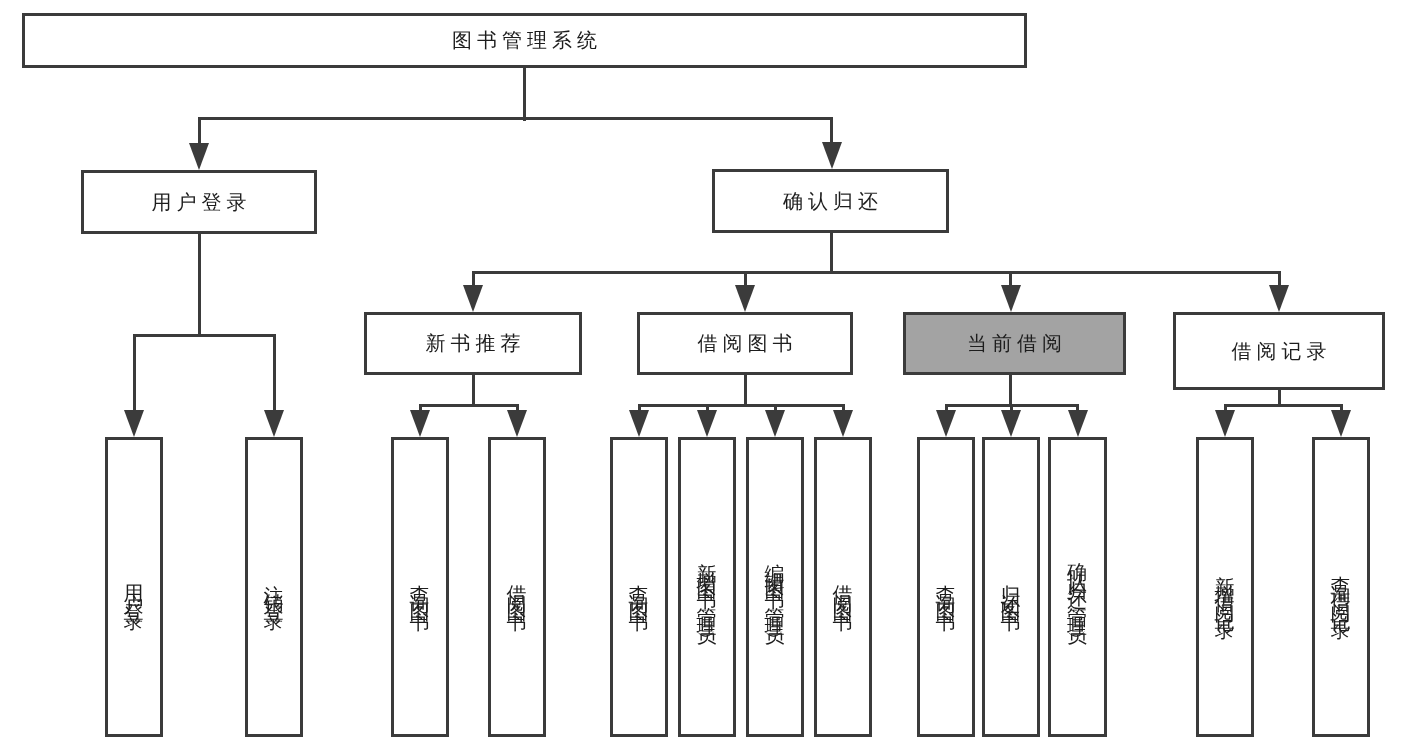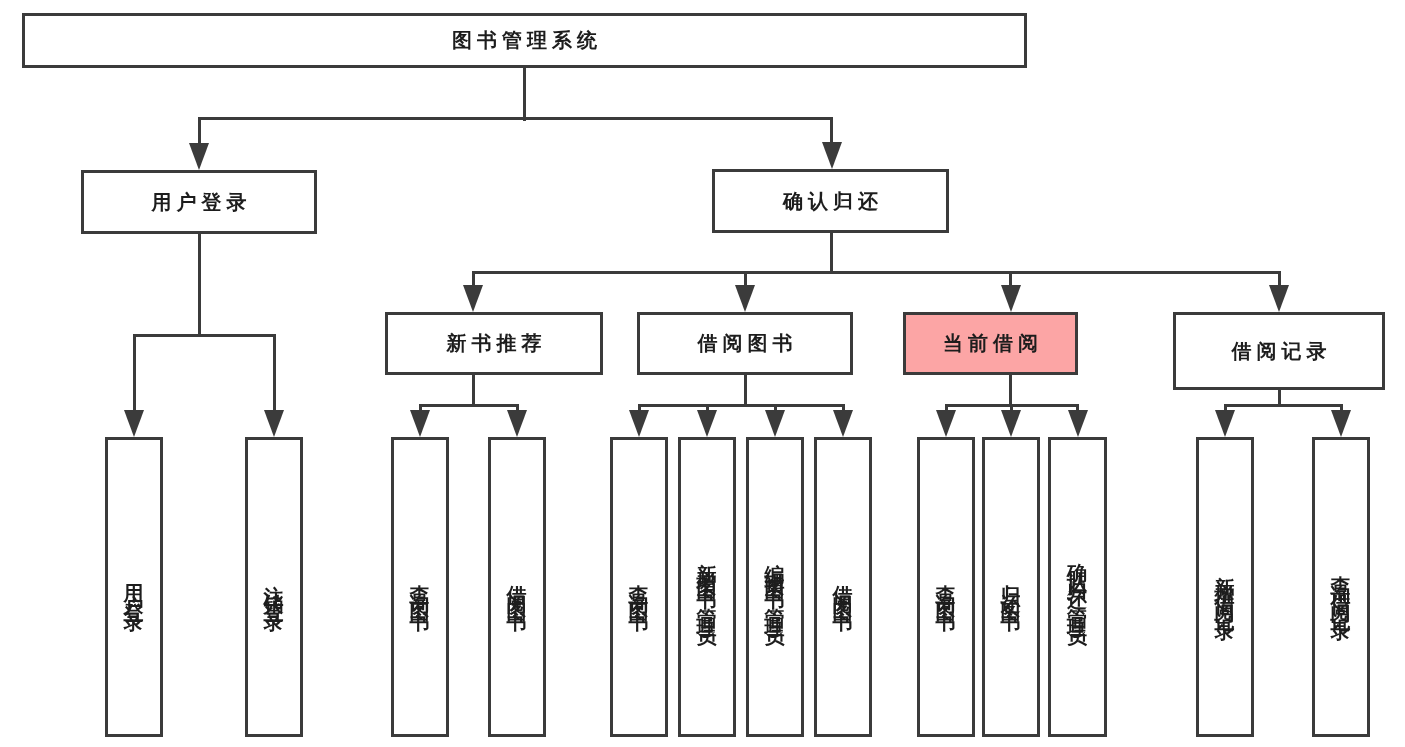--- a/index.html
+++ b/index.html
@@ -1,18 +1,18 @@
 <!DOCTYPE html>
 <html><head>
 <meta charset="utf-8">
 <style>
   html,body{margin:0;padding:0;background:#ffffff;}
   .stage{
     position:relative;width:1405px;height:747px;background:#ffffff;
-    overflow:hidden;font-family:"Liberation Sans",sans-serif;font-weight:bold;
+    overflow:hidden;font-family:"Liberation Sans",sans-serif;
   }
   .box{
     position:absolute;box-sizing:border-box;background:#ffffff;
     border:3px solid #3b3b3b;color:#1d1d1d;
     display:flex;align-items:center;justify-content:center;
     z-index:2;
   }
   .box.h{font-size:20px;letter-spacing:5px;text-indent:5px;white-space:nowrap;}
   .box.v span{
     writing-mode:vertical-rl;text-orientation:mixed;
@@ -38,27 +38,27 @@
     <span>图书管理系统</span>
   </div>
 
   <div class="box h" style="left: 81px; top: 170px; width: 236px; height: 64px; border-color: rgb(59, 59, 59); color: rgb(29, 29, 29); background: rgb(255, 255, 255);">
     <span>用户登录</span>
   </div>
   <div class="box h" style="left: 712px; top: 169px; width: 237px; height: 64px; border-color: rgb(59, 59, 59); color: rgb(29, 29, 29); background: rgb(255, 255, 255);">
     <span>确认归还</span>
   </div>
 
-  <div class="box h" style="left: 364px; top: 312px; width: 218px; height: 63px; border-color: rgb(59, 59, 59); color: rgb(29, 29, 29); background: rgb(255, 255, 255); margin-left: 21px;">
+  <div class="box h" style="left: 364px; top: 312px; width: 218px; height: 63px; border-color: rgb(59, 59, 59); color: rgb(29, 29, 29); background: rgb(255, 255, 255);">
     <span>新书推荐</span>
   </div>
   <div class="box h" style="left: 637px; top: 312px; width: 216px; height: 63px; border-color: rgb(59, 59, 59); color: rgb(29, 29, 29); background: rgb(255, 255, 255);">
     <span>借阅图书</span>
   </div>
-  <div class="box h" style="left: 903px; top: 312px; width: 175px; height: 63px; border-color: rgb(59, 59, 59); color: rgb(29, 29, 29); background: #fca5a5; text-align: right;">
+  <div class="box h" style="left: 903px; top: 312px; width: 223px; height: 63px; border-color: rgb(59, 59, 59); color: rgb(29, 29, 29); background: #a3a3a3; text-align: right;">
     <span>当前借阅</span>
   </div>
   <div class="box h" style="left: 1173px; top: 312px; width: 212px; height: 78px; border-color: rgb(59, 59, 59); color: rgb(29, 29, 29); background: rgb(255, 255, 255);">
     <span>借阅记录</span>
   </div>
 
   <div class="box v" style="left: 105px; top: 437px; width: 58px; height: 300px; border-color: rgb(59, 59, 59); color: rgb(29, 29, 29); background: rgb(255, 255, 255);">
     <span>用户登录</span>
   </div>
   <div class="box v" style="left: 245px; top: 437px; width: 58px; height: 300px; border-color: rgb(59, 59, 59); color: rgb(29, 29, 29); background: rgb(255, 255, 255);">

